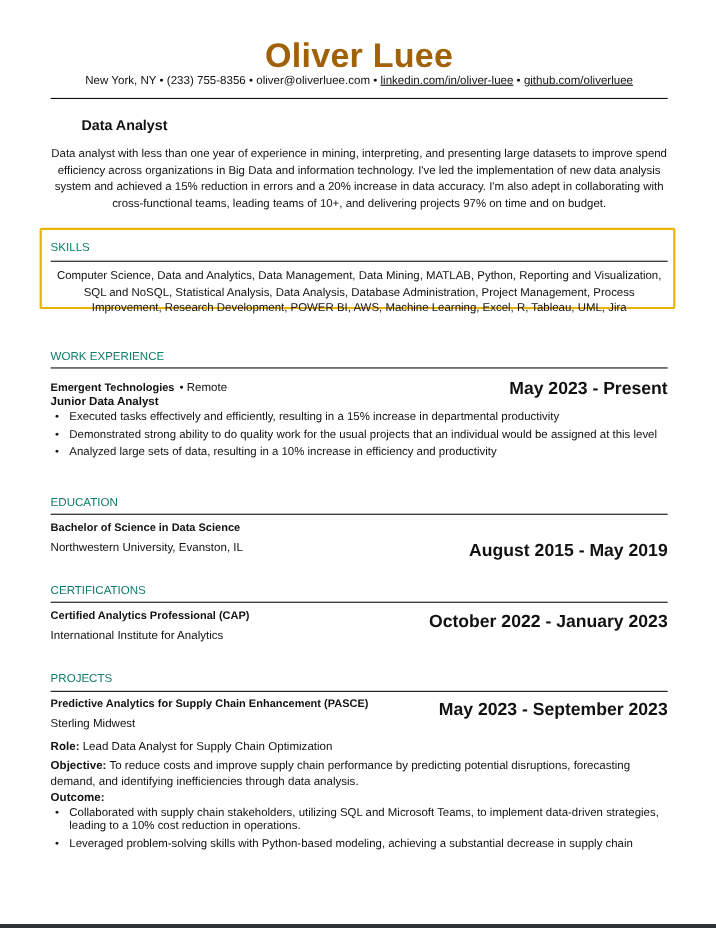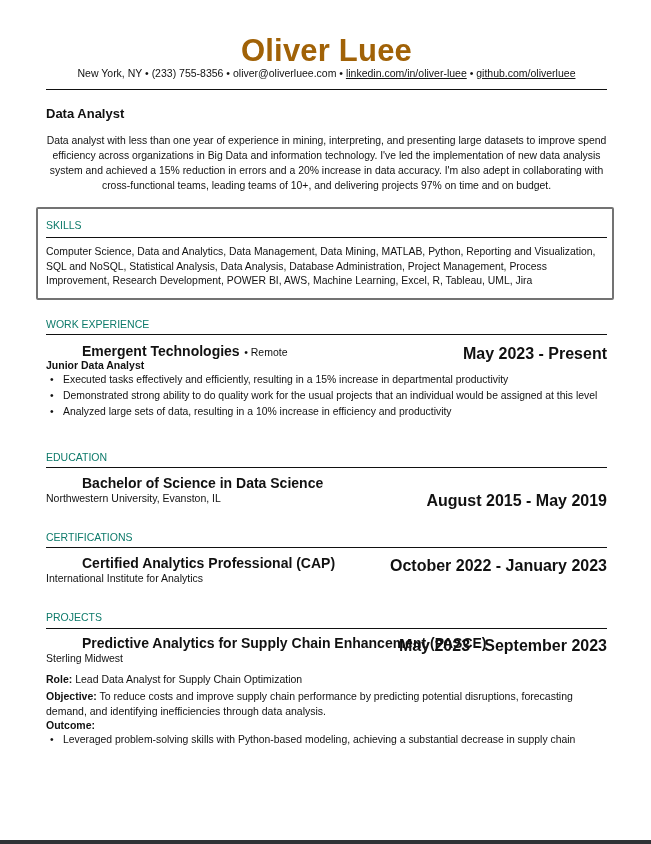--- a/index.html
+++ b/index.html
@@ -4,31 +4,31 @@
 <style>
   html, body { margin: 0; padding: 0; background: #ffffff; }
   body { width: 651px; height: 844px; position: relative; overflow: hidden;
          font-family: "Liberation Sans", sans-serif; color: #111; }
   .page { position: absolute; left: 46px; top: 0; width: 561px; }
   .name { position: absolute; left: 0; width: 561px; top: 33px; text-align: center;
           font-size: 31px; font-weight: bold; color: #a16207; letter-spacing: 0.2px; }
   .contact { position: absolute; left: 0; width: 561px; top: 67px; text-align: center; font-size: 10.5px; }
   .contact a { color: #111; text-decoration: underline; }
   .rule-top { position: absolute; left: 0; width: 561px; top: 89px; border-top: 1px solid #111; }
-  .title { position: absolute; top: 106px; font-size: 13px; font-weight: bold; }
+  .title { position: absolute; top: 106px; font-size: 13px; font-weight: bold; margin-left: 28px; }
   .summary { position: absolute; top: 133px; width: 561px; font-size: 10.4px; line-height: 15px; text-align: center; }
-  .skills-box { position: absolute; left: 36px; top: 207px; width: 578px; height: 93px;
-                border: 2px solid #737373; border-radius: 2px; box-sizing: border-box; }
+  .skills-box { position: absolute; left: 36px; top: 207px; width: 578px; height: 74px;
+                border: 2px solid #eab308; border-radius: 2px; box-sizing: border-box; text-align: center; }
   .sec-head { font-size: 10.5px; color: #0d7a6a; text-transform: none; }
   .sec-rule { border-top: 1px solid #111; }
   .skills-head { position: absolute; left: 8px; top: 10px; }
   .skills-rule { position: absolute; left: 8px; width: 561px; top: 28px; }
   .skills-text { position: absolute; left: 8px; top: 36px; width: 561px; font-size: 10.4px; line-height: 14.5px; }
   .abs { position: absolute; }
-  .org { font-size: 14px; font-weight: bold; margin-left: 36px; }
+  .org { font-size: 10px; font-weight: bold; }
   .small { font-size: 10.5px; }
   .bold { font-weight: bold; }
   .right { position: absolute; right: 0; text-align: right; font-size: 16px; font-weight: bold; }
   ul.bullets { position: absolute; margin: 0; padding: 0 0 0 17px; width: 544px; list-style: none; font-size: 10.4px; line-height: 12px; }
   ul.bullets li { position: relative; margin-bottom: 4px; }
   ul.bullets li::before { content: "\2022"; position: absolute; left: -13px; }
   .bottom-bar { position: absolute; left: 0; top: 840px; width: 651px; height: 4px; background: #2f3336; }
 </style>
 </head>
 <body>
@@ -75,20 +75,21 @@
   <div class="right" style="top:637px;">May 2023 - September 2023</div>
   <div class="abs small" style="top:652px;">Sterling Midwest</div>
   <div class="abs small" style="top:673px; width:561px;">
     <span class="bold">Role:</span><span> Lead Data Analyst for Supply Chain Optimization</span>
   </div>
   <div class="abs small" style="top:689px; width:561px; line-height:15px;">
     <span class="bold">Objective:</span><span> To reduce costs and improve supply chain performance by predicting potential disruptions, forecasting demand, and identifying inefficiencies through data analysis.</span>
   </div>
   <div class="abs small bold" style="top:719px;">Outcome:</div>
   <ul class="bullets" style="top:734px;">
+    <li>Collaborated with supply chain stakeholders, utilizing SQL and Microsoft Teams, to implement data-driven strategies, leading to a 10% cost reduction in operations.</li>
     <li>Leveraged problem-solving skills with Python-based modeling, achieving a substantial decrease in supply chain</li>
   </ul>
 </div>
 
 <div class="skills-box">
   <div class="sec-head skills-head">SKILLS</div>
   <div class="sec-rule skills-rule"></div>
   <div class="skills-text">Computer Science, Data and Analytics, Data Management, Data Mining, MATLAB, Python, Reporting and Visualization, SQL and NoSQL, Statistical Analysis, Data Analysis, Database Administration, Project Management, Process Improvement, Research Development, POWER BI, AWS, Machine Learning, Excel, R, Tableau, UML, Jira</div>
 </div>
 

